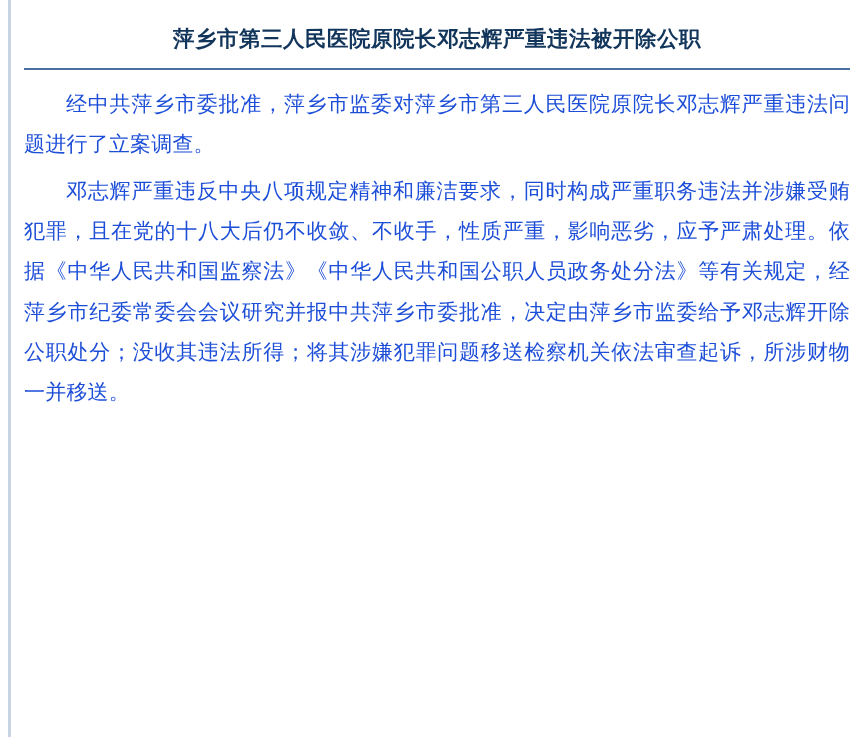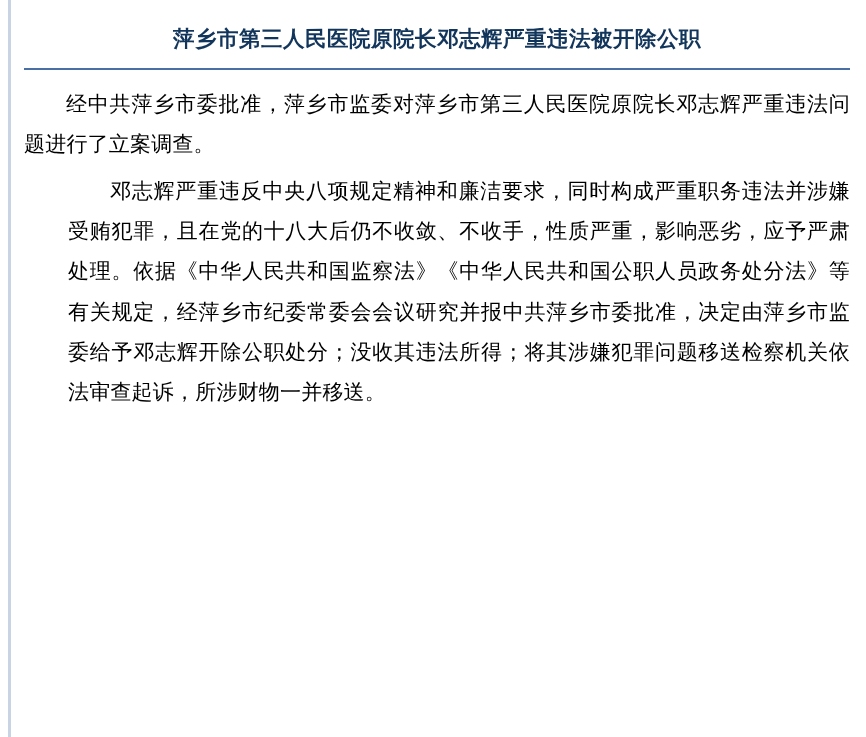--- a/index.html
+++ b/index.html
@@ -56,26 +56,25 @@
   .body-text {
     padding-top: 14px;
   }
   .para {
     font-size: 21px;
     line-height: 1.92;
     text-align: justify;
     text-justify: inter-ideograph;
     text-indent: 2em;
     margin: 0 0 6px 0;
-    color: #000000;
+    color: #1d4ed8;
     letter-spacing: 0.2px;
   }
   .para:last-child {
     margin-bottom: 0;
-    margin-left: 44px;
   }
 </style>
 </head>
 <body>
 
 <div class="page">
 
   <div class="left-rule"></div>
 
   <div class="content">

